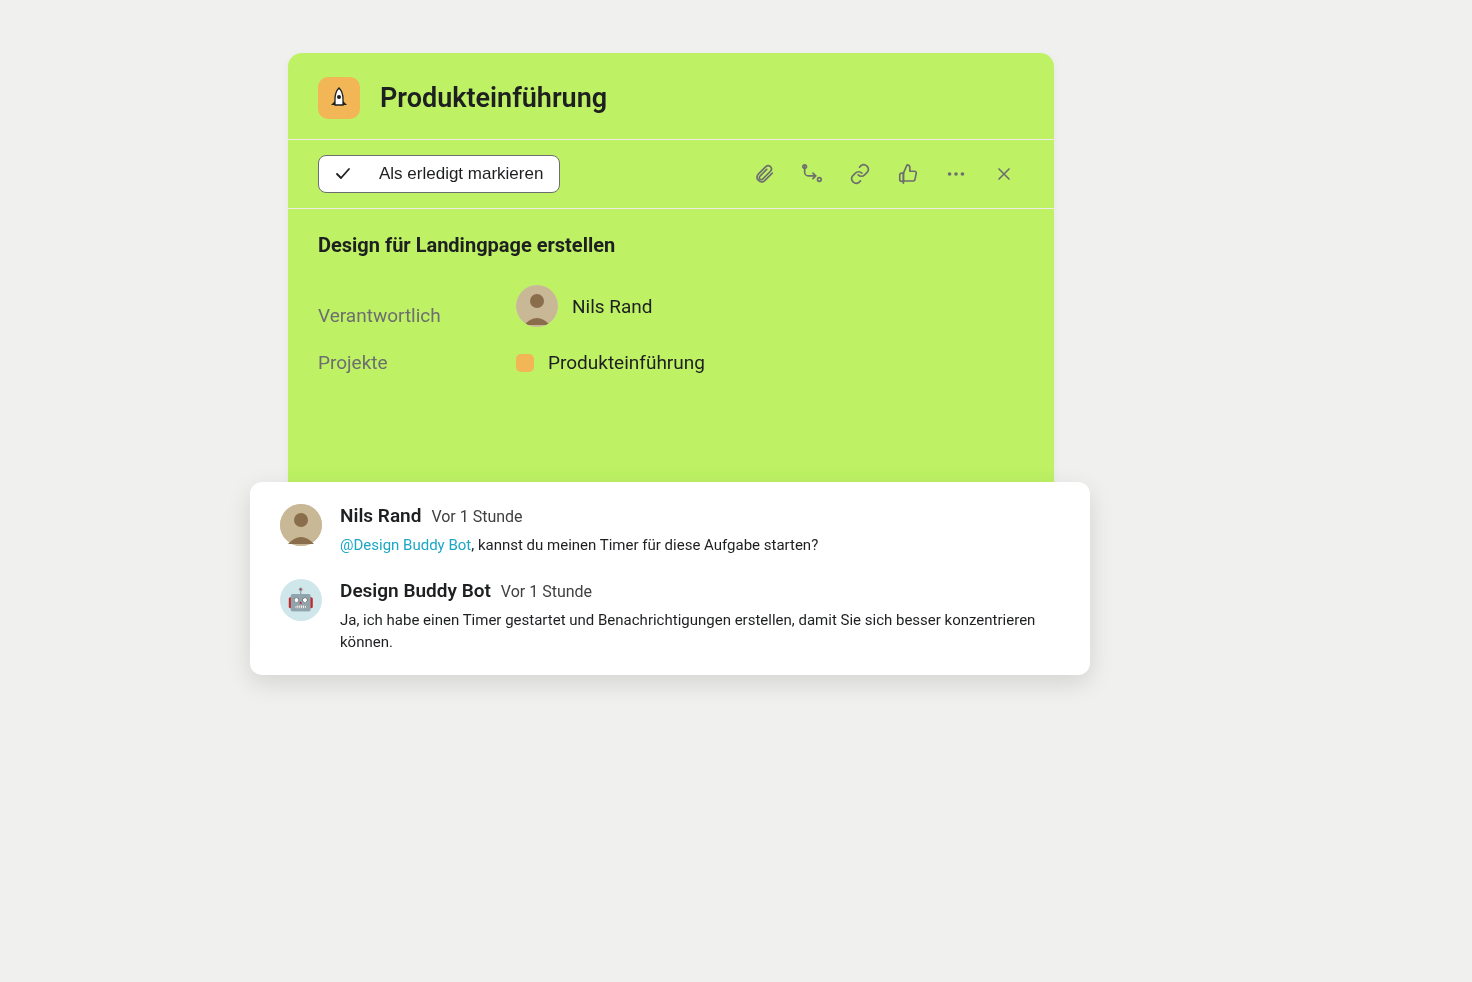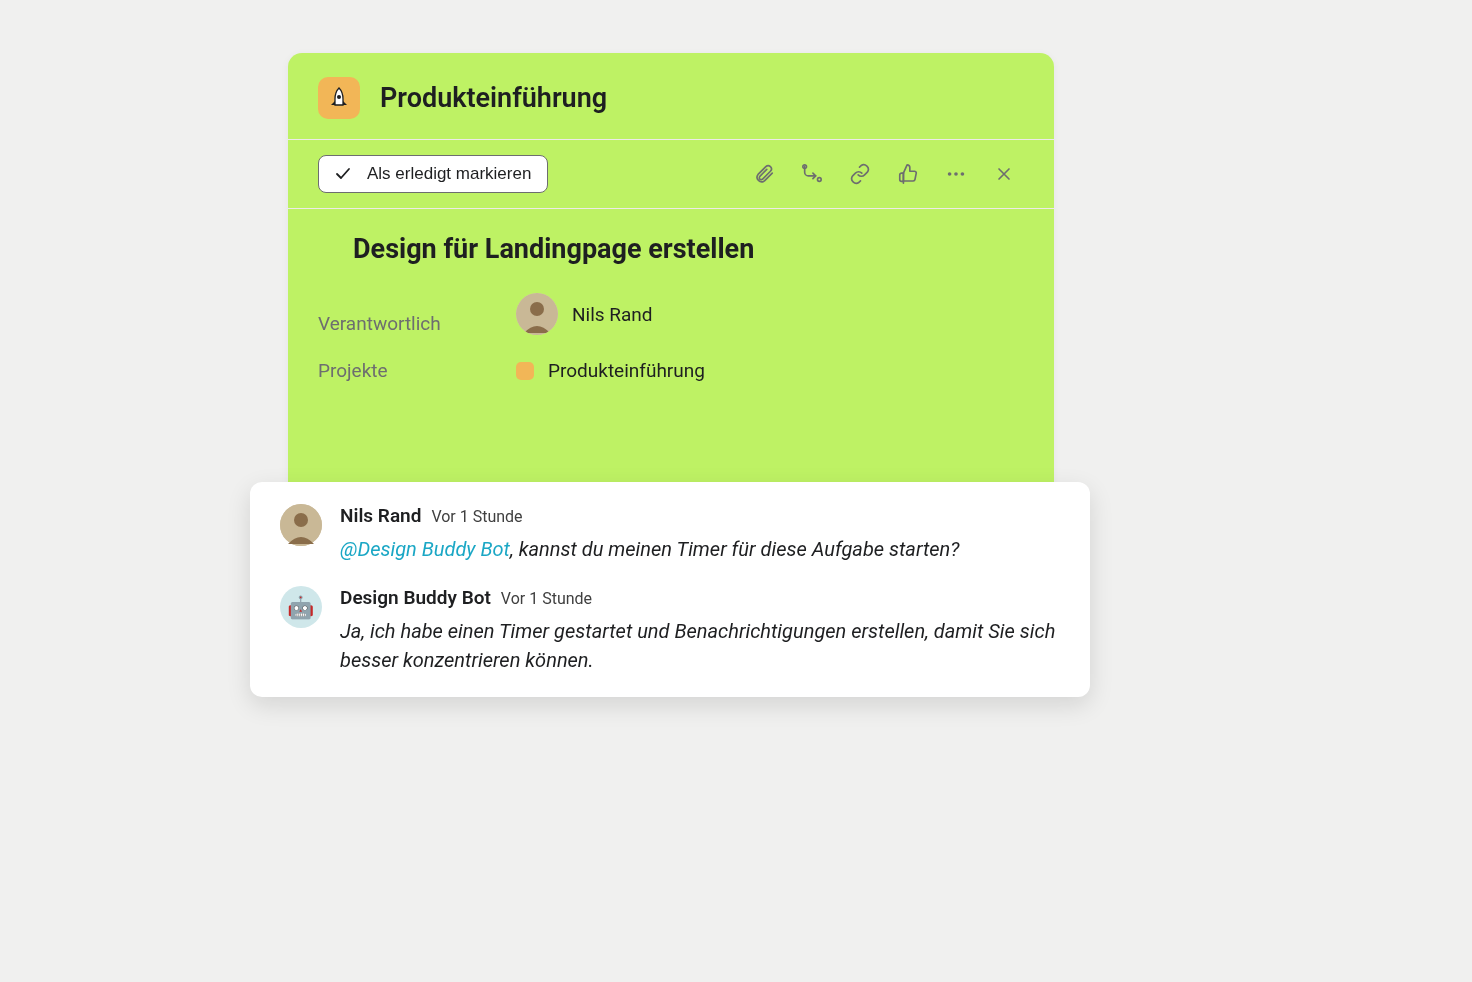--- a/index.html
+++ b/index.html
@@ -43,21 +43,21 @@
   display: flex;
   align-items: center;
   padding: 14px 30px;
   border-top: 1px solid #edeae9;
   border-bottom: 1px solid #edeae9;
   gap: 8px;
 }
 .complete-btn {
   display: inline-flex;
   align-items: center;
-  gap: 16px;
+  gap: 28px;
   border: 1px solid #6d6e6f;
   background: #fff;
   border-radius: 8px;
   padding: 8px 16px;
   font-size: 17px;
   cursor: pointer;
   color: #1e1f21;
 }
 .toolbar-spacer { flex: 1; }
 .toolbar-icon {
@@ -66,24 +66,23 @@
   display: flex;
   align-items: center;
   justify-content: center;
   cursor: pointer;
   color: #6d6e6f;
 }
 .task-body {
   padding: 24px 30px 30px 30px;
 }
 .task-title {
-  font-size: 27px;
+  font-size: 20px;
   font-weight: 700;
   margin-bottom: 28px;
-  margin-left: 35px;
 }
 .field-row {
   display: flex;
   align-items: flex-end;
   margin-bottom: 24px;
 }
 .field-label {
   width: 198px;
   color: #6d6e6f;
   font-size: 19px;
@@ -155,23 +154,22 @@
 }
 .comment-author {
   font-weight: 600;
   font-size: 19px;
 }
 .comment-time {
   color: #404040;
   font-size: 16px;
 }
 .comment-text {
-  font-size: 20px;
+  font-size: 15px;
   line-height: 1.45;
-  font-style: italic;
 }
 .mention {
   color: #1ba7c5;
 }
 .compose-row {
   display: flex;
   align-items: center;
   gap: 18px;
   padding: 12px 30px 0 30px;
 }

